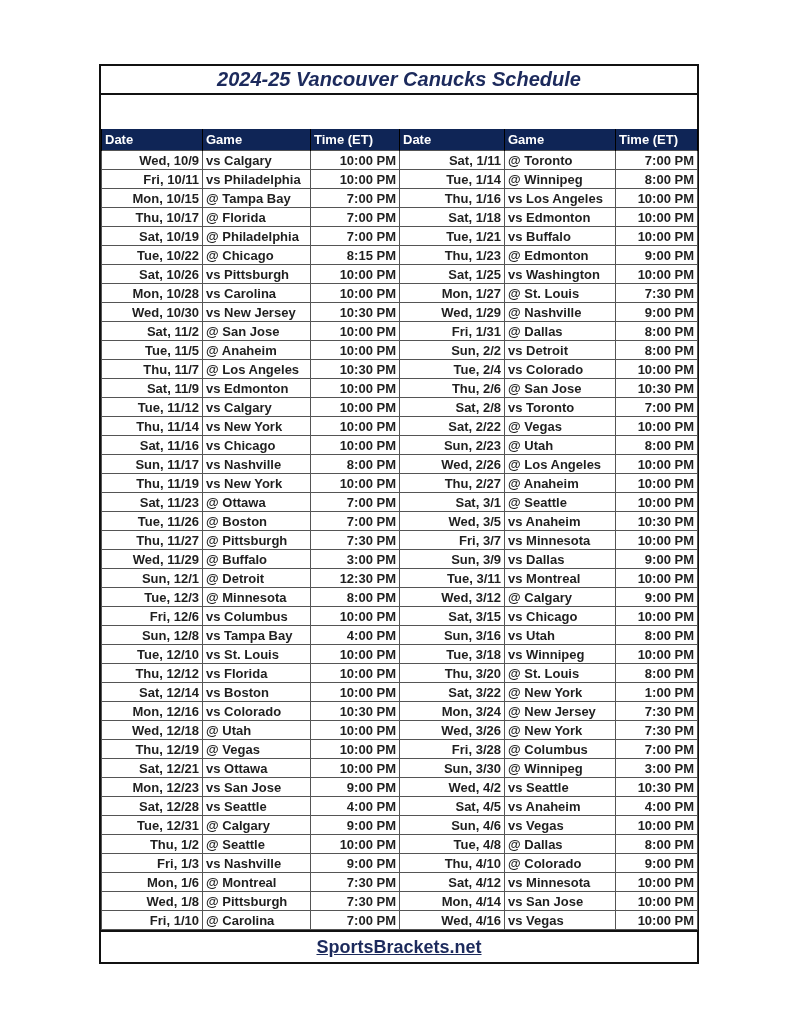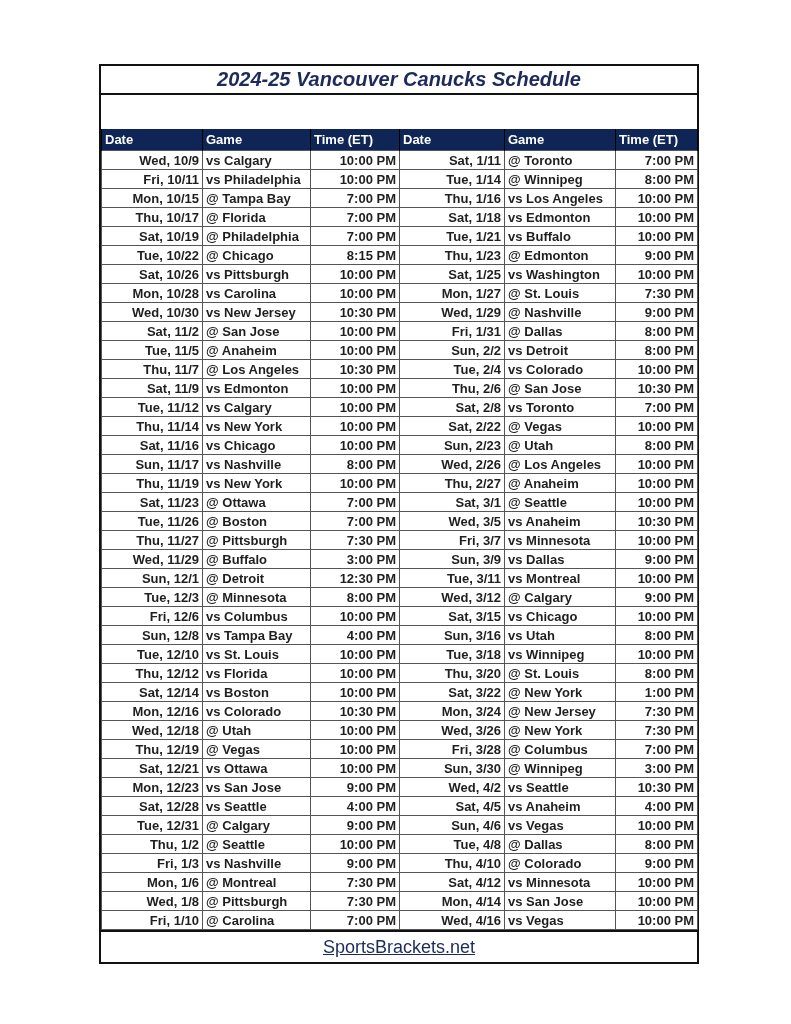--- a/index.html
+++ b/index.html
@@ -100,21 +100,21 @@
       height: 30px;
       line-height: 30px;
       text-align: center;
       border-top: 2px solid #111;
       position: relative;
       z-index: 2;
       background: #fff;
     }
     .footer a {
       color: #1c2a5c;
-      font-weight: normal;
+      font-weight: bold;
       font-size: 18px;
       text-decoration: underline;
     }
   </style>
 </head>
 <body>
 
 <div class="watermark"></div>
 
 <div class="sheet">

